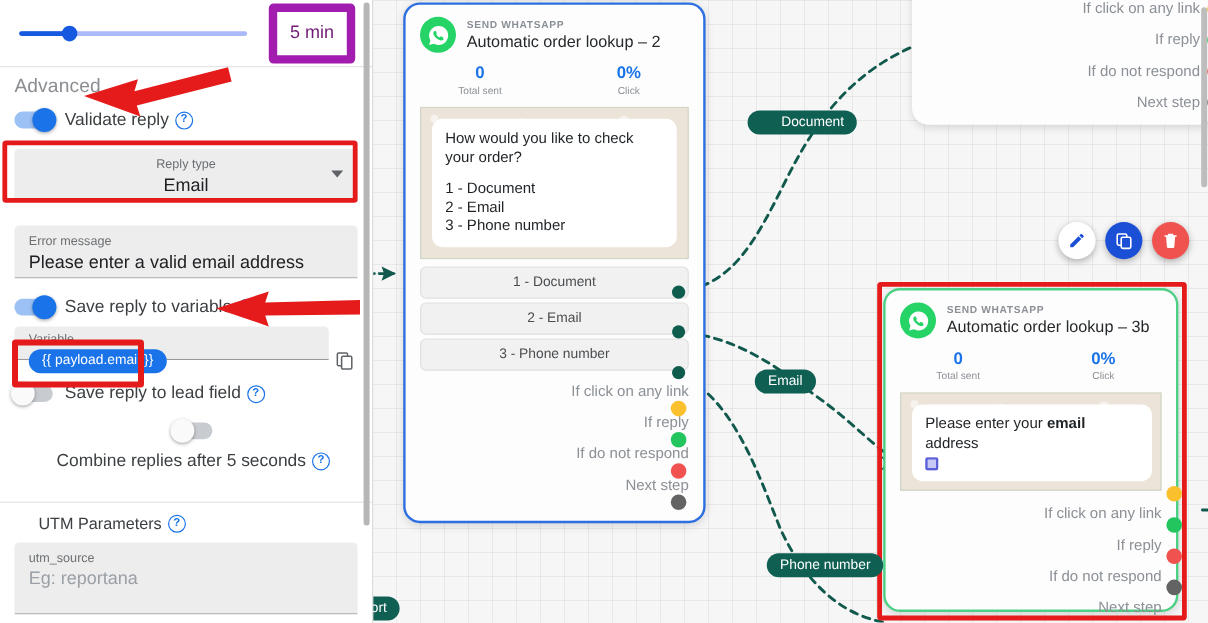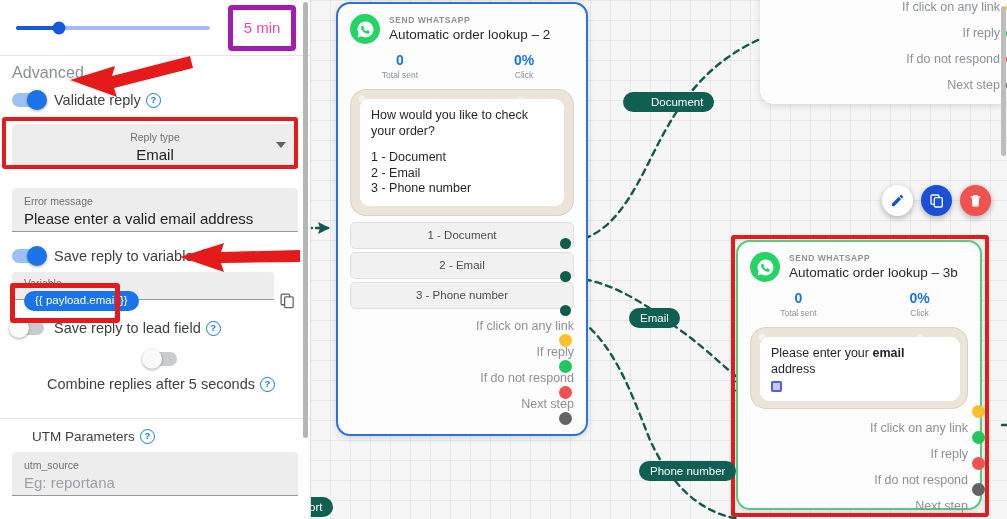--- a/index.html
+++ b/index.html
@@ -28,22 +28,22 @@
     border-right:1px solid #dcdcdc;
   }
   .divider{height:1px;background:#e4e4e4;margin:0;}
 
   
   .slider-row{display:flex;align-items:center;height:55px;padding:0 14px 0 16px;box-sizing:border-box;}
   .slider-track{position:relative;flex:1;height:4px;border-radius:2px;background:#aab9fa;margin-right:18px;}
   .slider-fill{position:absolute;left:0;top:0;height:4px;width:22%;border-radius:2px;background:#1658e0;}
   .slider-thumb{position:absolute;left:22%;top:50%;width:13px;height:13px;border-radius:50%;
      background:#1658e0;transform:translate(-50%,-50%);}
-  .time-box{width:58px;height:36px;border:5px solid #a21caf;border-radius:4px;
-     display:flex;align-items:center;justify-content:center;font-size:15px;color:#ec4899;background:#fff;}
+  .time-box{width:58px;height:36px;border:7px solid #a21caf;border-radius:4px;
+     display:flex;align-items:center;justify-content:center;font-size:15px;color:#701a75;background:#fff;}
 
   
   .section-label{font-size:16px;color:#8a8e92;padding:8px 0 2px 12px;letter-spacing:.1px;}
   .toggle-row{display:flex;align-items:center;padding:4px 0 4px 12px;gap:10px;}
   .switch{width:32px;height:14px;border-radius:8px;position:relative;flex:0 0 auto;}
   .switch.on{background:#9cc1f5;}
   .switch.off{background:#c8ccd0;}
   .switch .knob{position:absolute;top:-3px;width:20px;height:20px;border-radius:50%;
      box-shadow:0 1px 3px rgba(0,0,0,.35);}
   .switch.on .knob{right:-3px;background:#1a73e8;}
@@ -82,21 +82,21 @@
   .node-hdr{display:flex;align-items:center;gap:9px;padding:10px 12px 2px 12px;}
   .wa-ic{width:30px;height:30px;border-radius:50%;background:#25d366;flex:0 0 auto;
      display:flex;align-items:center;justify-content:center;}
   .node-kicker{font-size:8.5px;color:#8b9096;letter-spacing:.55px;font-weight:bold;line-height:11px;}
   .node-title{font-size:13.5px;color:#26292c;line-height:17px;}
   .stats{display:flex;padding:6px 0 4px 0;}
   .stat{flex:1;text-align:center;}
   .stat .num{font-size:14px;color:#1a73e8;font-weight:bold;line-height:17px;}
   .stat .cap{font-size:8.5px;color:#8b9096;line-height:12px;}
   .bubble-wrap{
-    margin:4px 12px 6px 12px;border-radius:16px;padding:10px;
+    margin:4px 12px 6px 12px;border-radius:0;padding:10px;
     background:#ece3d9;
     background-image:
       radial-gradient(circle at 12px 10px,rgba(255,255,255,.55) 3px,transparent 4px),
       radial-gradient(circle at 46px 30px,rgba(255,255,255,.45) 5px,transparent 6px),
       radial-gradient(circle at 84px 14px,rgba(255,255,255,.5) 4px,transparent 5px),
       radial-gradient(circle at 130px 38px,rgba(255,255,255,.45) 6px,transparent 7px),
       radial-gradient(circle at 170px 12px,rgba(255,255,255,.5) 4px,transparent 5px),
       radial-gradient(circle at 30px 58px,rgba(255,255,255,.45) 5px,transparent 6px);
     box-shadow:inset 0 0 0 1px rgba(190,205,180,.6);
   }
@@ -382,21 +382,21 @@
   </div>
 
   <div class="divider" style="margin-top:22px;"></div>
 
   <div class="toggle-row" style="padding-left:12px;margin-top:6px;margin-left:20px;">
     <span class="toggle-text" style="font-size:13.5px;color:#3c4043;">
       <span>UTM Parameters</span>
       <span class="help">?</span>
     </span>
   </div>
-  <div class="field" style="margin-top:4px;height:44px;">
+  <div class="field" style="margin-top:4px;height:60px;">
     <div class="flabel">utm_source</div>
     <div class="fplaceholder">Eg: reportana</div>
   </div>
 
   <div class="redbox" style="left:2px;top:117px;width:296px;height:52px;"></div>
   <div class="redbox" style="left:10px;top:283px;width:110px;height:40px;border-width:5px;"></div>
 
   <div class="pscroll" style="height:436px;"></div>
 </div>
 

